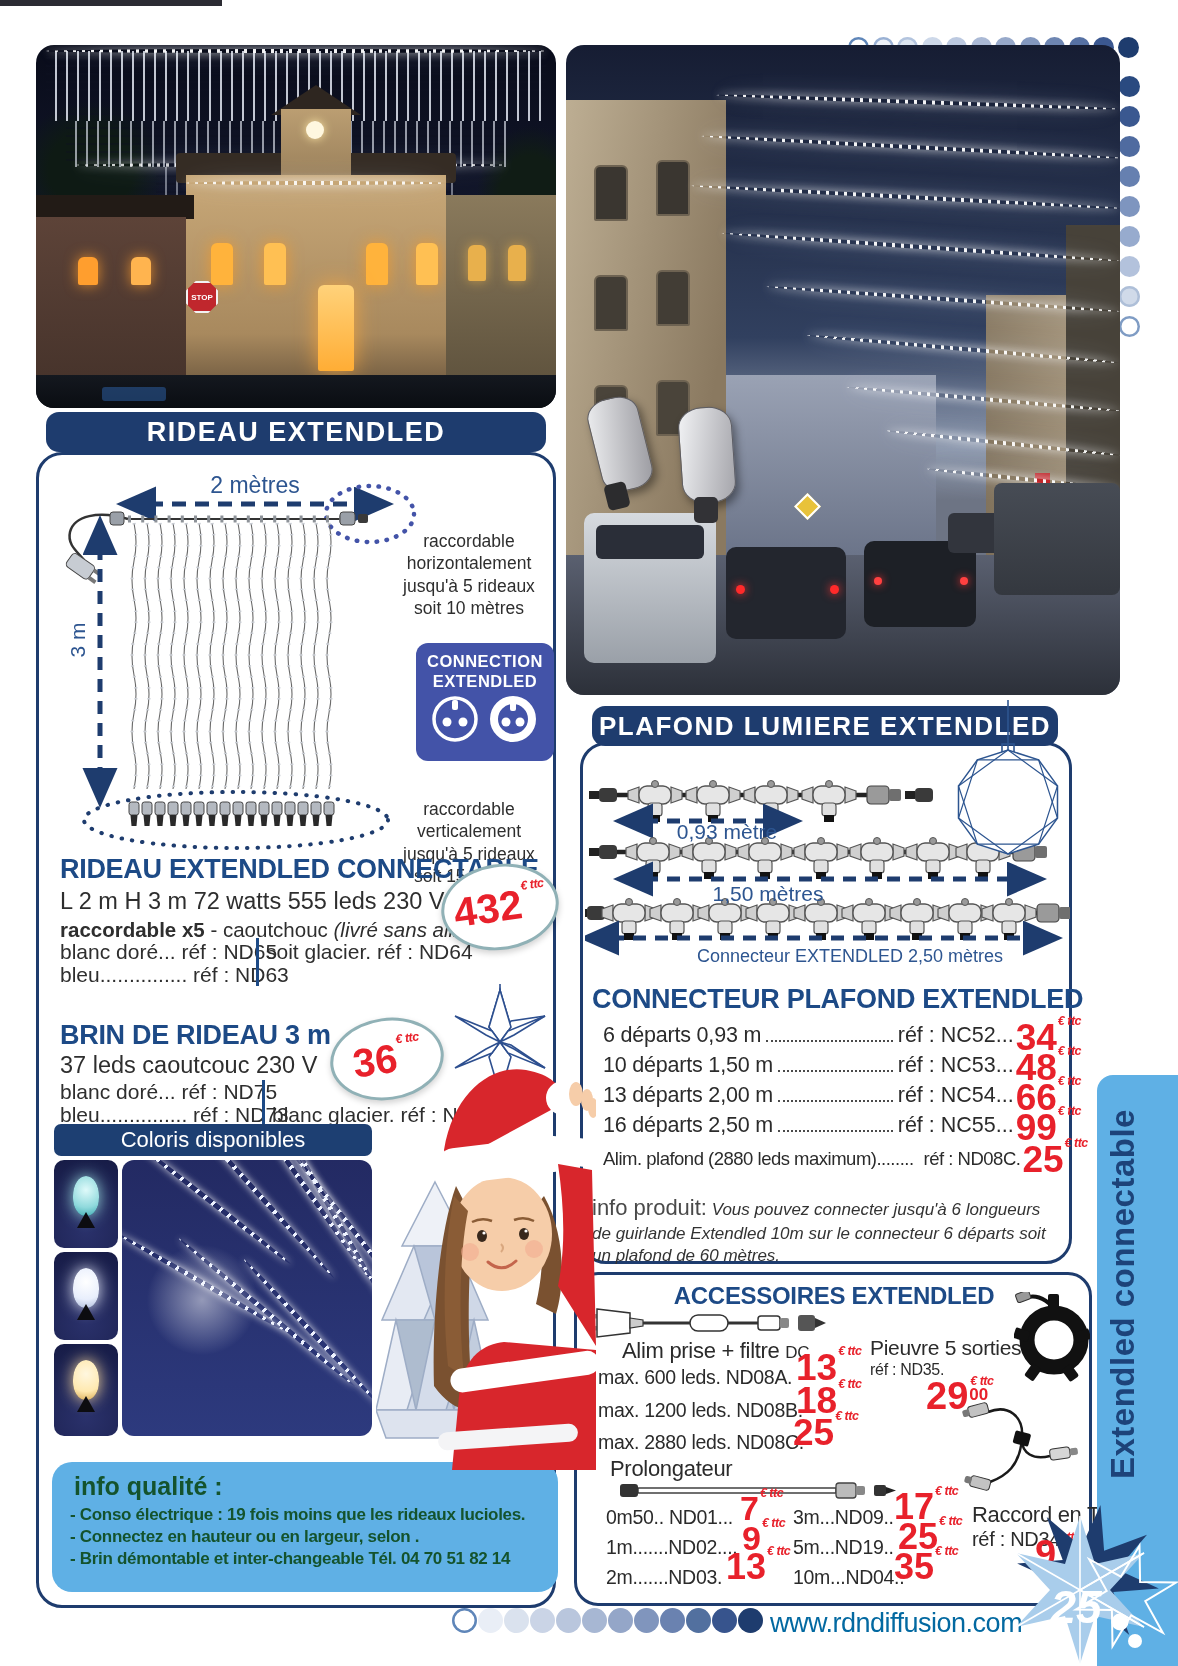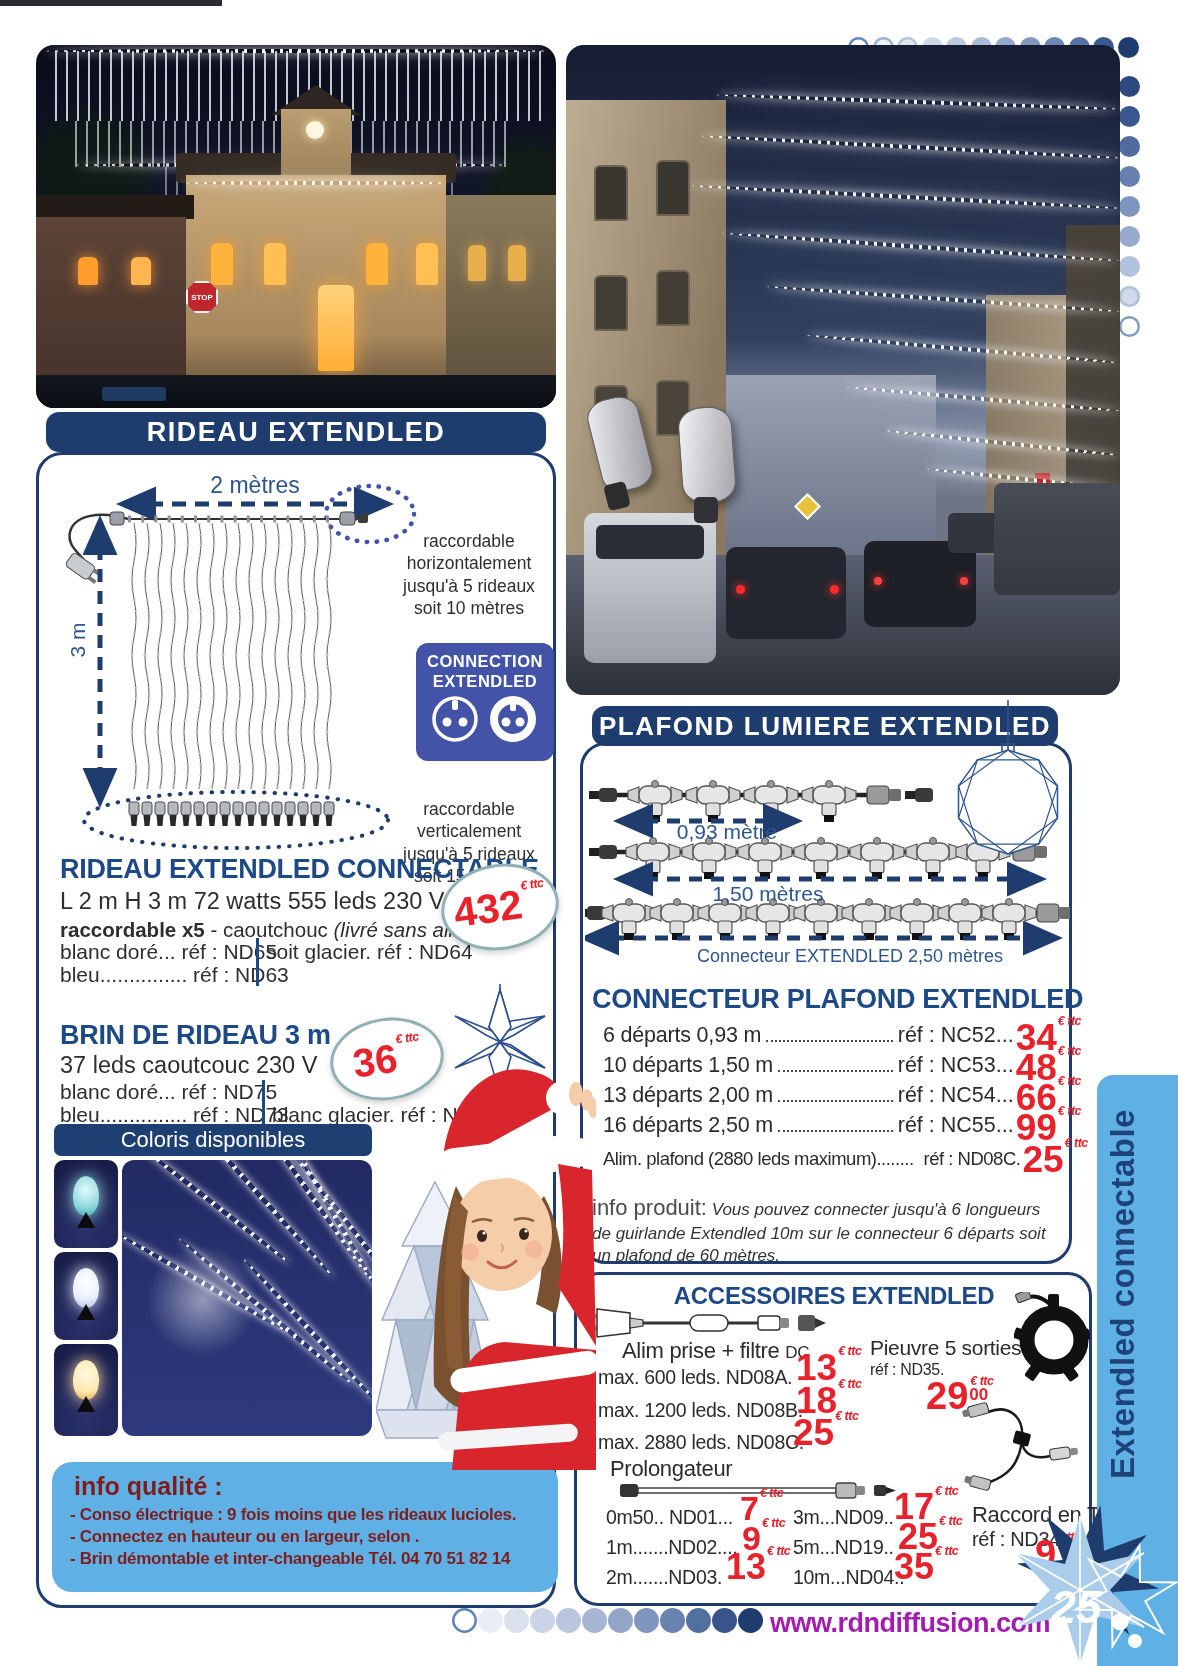--- a/index.html
+++ b/index.html
@@ -28,21 +28,21 @@
   .cbadge{position:absolute;background:#4353a8;border-radius:12px;color:#fff;text-align:center;
           font-weight:bold;z-index:3}
   .cbadge .bl{font-size:16.5px;letter-spacing:.5px;line-height:20px}
   .crow{position:absolute;left:603px;width:478px;display:flex;align-items:flex-end;height:30px;z-index:3}
   .crow .lbl{font-size:21.5px;color:#2b2b2b;white-space:nowrap;letter-spacing:-.2px}
   .crow .lead{flex:1;border-bottom:2.6px dotted #4a4a4a;margin:0 5px 6px;min-width:0}
   .crow .ref{font-size:21.5px;color:#2b2b2b;white-space:nowrap;margin-right:2px}
   .crow .pr{position:static;font-size:37px;transform:translateY(5px)}
   .crow.tight .lbl,.crow.tight .ref{font-size:18.5px;letter-spacing:-.5px}
   .infoq{position:absolute;left:52px;top:1462px;width:506px;height:130px;background:#5fb0e5;
-         border-radius:20px;color:#7f1d1d;z-index:2}
+         border-radius:20px;color:#14532d;z-index:2}
   .infoq .iqt{font-weight:bold;font-size:25px;margin:10px 0 4px 22px}
   .infoq .iql{font-weight:bold;font-size:17px;margin:2px 0 0 18px;white-space:nowrap;letter-spacing:-.3px}
   .dotrow{position:absolute;display:flex;gap:3.5px}
   .dotcol{position:absolute;display:flex;flex-direction:column;gap:9px}
   .dot{width:21px;height:21px;border-radius:50%;flex:0 0 auto}
   .dotrow.big .dot{width:25px;height:25px}
   .photo{position:absolute;border-radius:18px;overflow:hidden}
   .cr{position:absolute;height:4px;border-radius:50%;
       background:repeating-linear-gradient(90deg,#fff 0 3px,transparent 3px 9px);
       box-shadow:0 0 8px rgba(255,255,255,.95),0 0 22px rgba(205,222,255,.55);opacity:.95}
@@ -54,21 +54,21 @@
       background:repeating-linear-gradient(90deg,#eef3ff 0 3px,transparent 3px 10px);
       box-shadow:0 0 7px rgba(255,255,255,.9)}
   .thumb{position:absolute;left:54px;width:64px;border-radius:10px;overflow:hidden;
          background:radial-gradient(circle at 50% 80%,#2a316b,#161b45)}
   .bulb{position:absolute;left:19px;top:16px;width:26px;height:40px;border-radius:50% 50% 46% 46%}
   .bulbbase{position:absolute;left:23px;top:52px;width:18px;height:16px;background:#0c0c10;
             clip-path:polygon(0 100%,50% 0,100% 100%)}
   .side-label{position:absolute;left:1104px;top:1082px;height:424px;width:66px;
       writing-mode:vertical-rl;transform:rotate(180deg);font-size:33px;font-weight:bold;
       color:#1d4379;text-align:center;letter-spacing:.5px;z-index:4}
-  .site{position:absolute;left:770px;top:1608px;font-size:27px;font-weight:bold;color:#a21caf;
+  .site{position:absolute;left:770px;top:1608px;font-size:27px;font-weight:normal;color:#0369a1;
         letter-spacing:-.5px;z-index:3}
   .pagenum{position:absolute;left:1042px;top:1580px;width:68px;font-size:46px;font-weight:bold;
            font-style:italic;color:#fff;z-index:7;text-align:center}
   .acc-lbl{position:absolute;font-size:19.5px;color:#2b2b2b;white-space:nowrap;letter-spacing:-.3px;z-index:3}
 </style>
 </head>
 <body>
 
 <div class="abs" style="left:0;top:0;width:222px;height:6px;background:#2b2b33"></div>
 
@@ -378,21 +378,21 @@
   <ellipse cx="185" cy="62" rx="5" ry="10" fill="#f6cda9"></ellipse>
   <path d="M150,118 L184,124 L188,300 L150,240 C158,200 156,160 150,118 Z" fill="#d8262c"></path>
   <rect x="150" y="92" width="40" height="28" rx="13" fill="#fff" transform="rotate(8 170 106)"></rect>
   <path d="M52,340 C58,310 76,298 96,296 L188,304 L188,424 L44,424 Z" fill="#d8262c"></path>
   <rect x="42" y="316" width="150" height="24" rx="12" fill="#fff" transform="rotate(-8 100 328)"></rect>
   <rect x="30" y="382" width="140" height="18" rx="9" fill="#f4f4f6" transform="rotate(-4 100 391)"></rect>
 </svg>
 
 <div class="infoq">
   <div class="iqt">info qualité :</div>
-  <div class="iql">- Conso électrique : 9 fois moins que les rideaux lucioles.</div>
+  <div class="iql">- Conso électrique : 19 fois moins que les rideaux lucioles.</div>
   <div class="iql">- Connectez en hauteur ou en largeur, selon .</div>
   <div class="iql">- Brin démontable et inter-changeable  Tél. 04 70 51 82 14</div>
 </div>
 
 <div class="hdr" style="left:592px;top:706px;width:466px;height:40px;font-size:26px">PLAFOND LUMIERE EXTENDLED</div>
 <div class="panel" style="left:580px;top:742px;width:486px;height:516px;z-index:1"></div>
 
 <svg class="abs" style="left:585px;top:755px;z-index:2" width="485" height="215" viewBox="0 0 485 215">
   <defs>
     <marker id="ah2" markerWidth="9" markerHeight="8" refX="6" refY="3.5" orient="auto-start-reverse">

